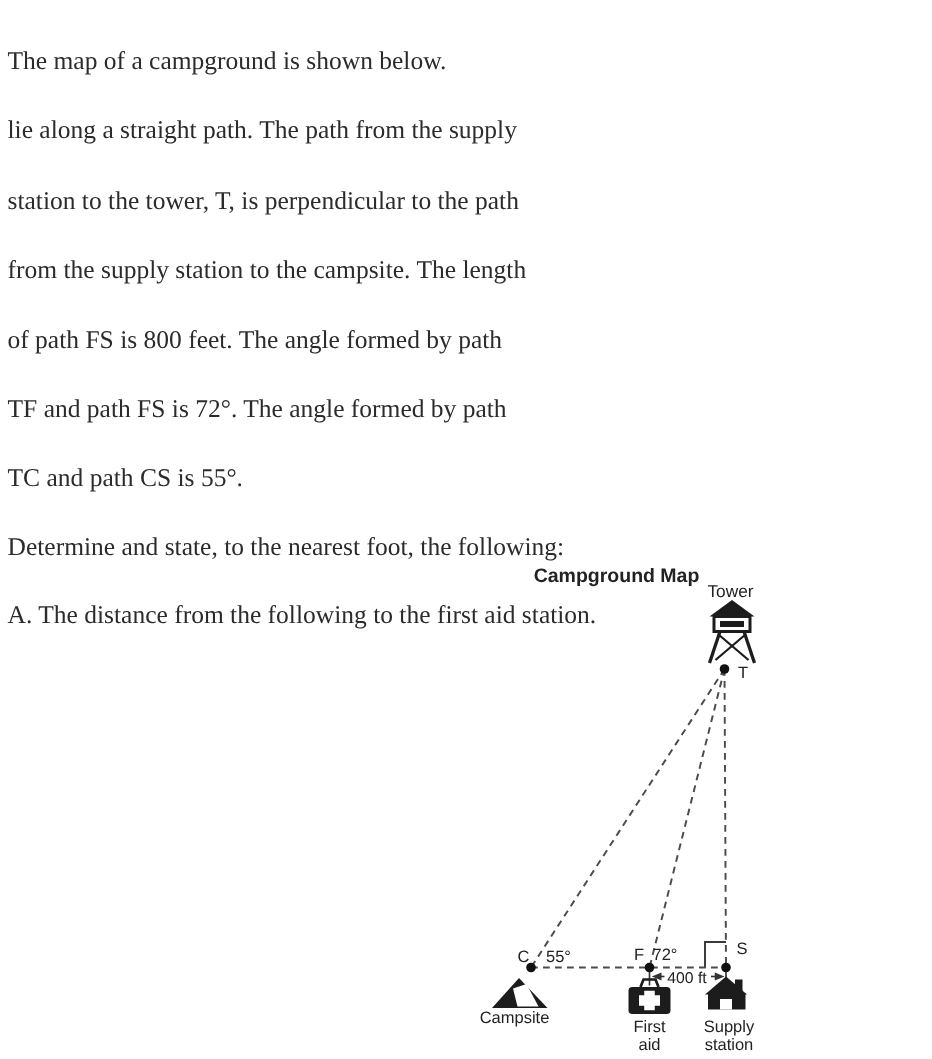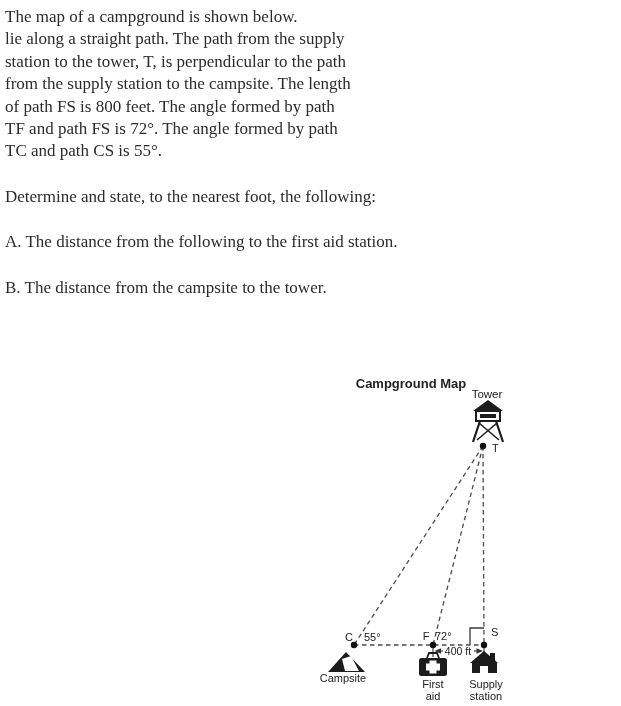--- a/index.html
+++ b/index.html
@@ -14,21 +14,21 @@
   }
   .problem {
     position: absolute;
     left: 5px;
     top: 6px;
     width: 470px;
     font-size: 17px;
     line-height: 22.4px;
   }
   .problem p { margin: 0 0 23px 0; }
-  .problem .line { display: block; }
+  .problem .line { display: block; margin-top: 24px; }
 
   .diagram {
     position: absolute;
     left: 320px;
     top: 370px;
     width: 300px;
     height: 336px;
   }
   svg { display: block; }
   .dash {
@@ -63,21 +63,20 @@
       <span class="line">The map of a campground is shown below.</span>
       <span class="line">lie along a straight path. The path from the supply</span>
       <span class="line">station to the tower, T, is perpendicular to the path</span>
       <span class="line">from the supply station to the campsite. The length</span>
       <span class="line">of path FS is 800 feet. The angle formed by path</span>
       <span class="line">TF and path FS is 72°. The angle formed by path</span>
       <span class="line">TC and path CS is 55°.</span>
     </p>
     <p>Determine and state, to the nearest foot, the following:</p>
     <p>A. The distance from the following to the first aid station.</p>
-    <p>B. The distance from the campsite to the tower.</p>
   </section>
 
   <div class="diagram">
     <svg width="300" height="336" viewBox="0 0 300 336" xmlns="http://www.w3.org/2000/svg">
 
       <text class="svg-text map-title anchor-mid" x="91" y="18">Campground Map</text>
       <text class="svg-text tower-caption anchor-mid" x="167" y="28">Tower</text>
 
       <g>
         <polygon class="ink-fill" points="168,30 153,41 183,41"></polygon>

